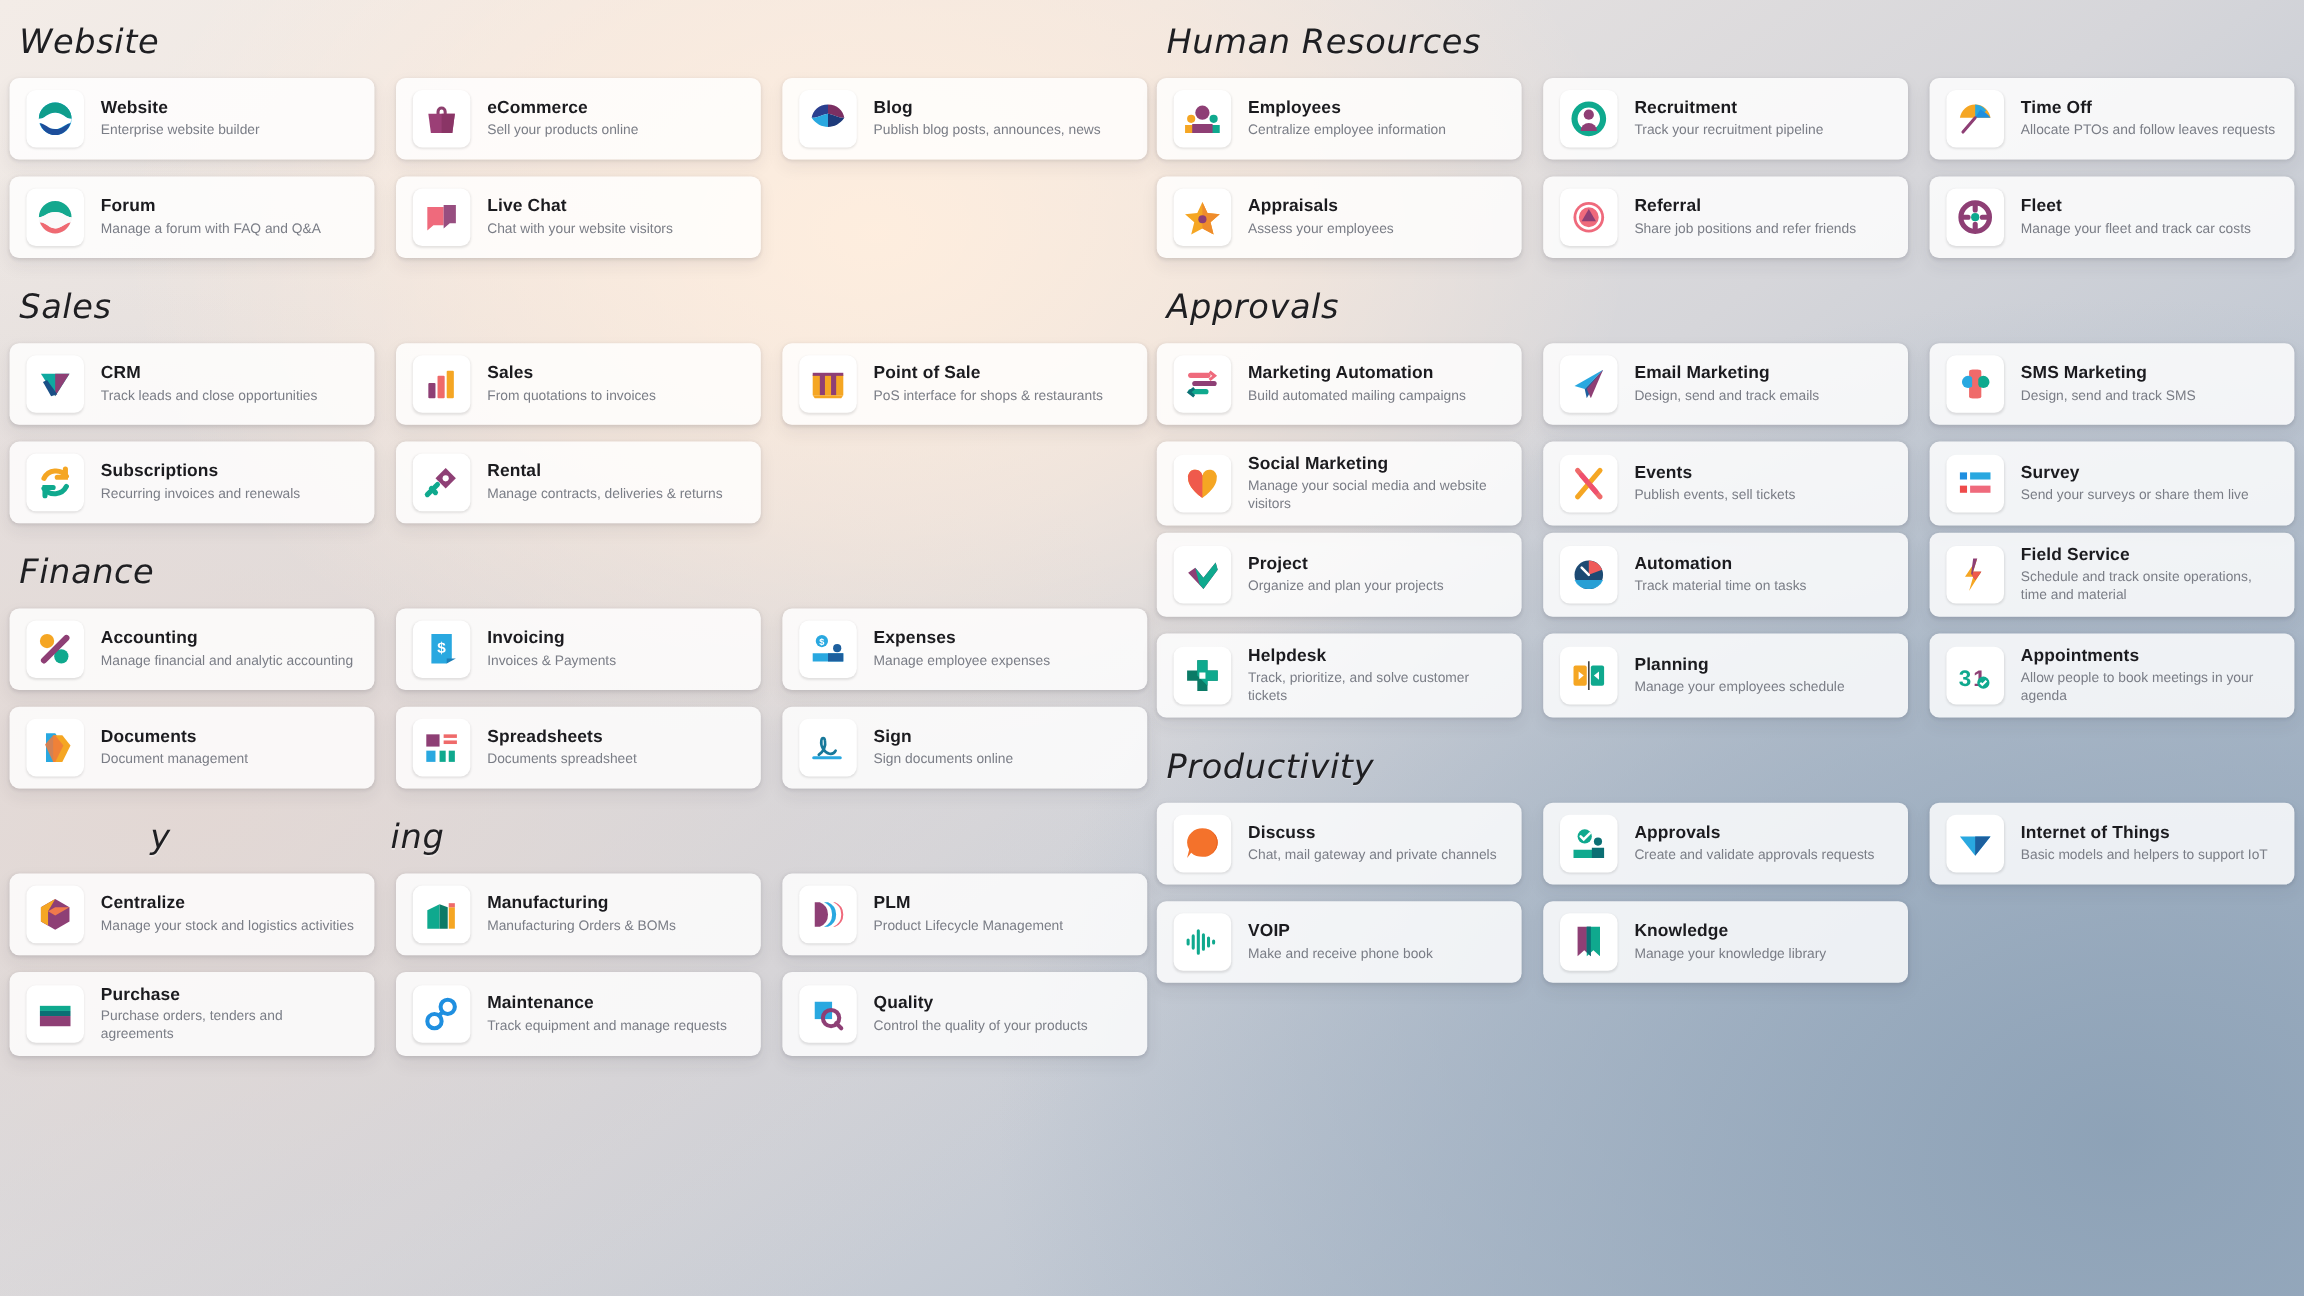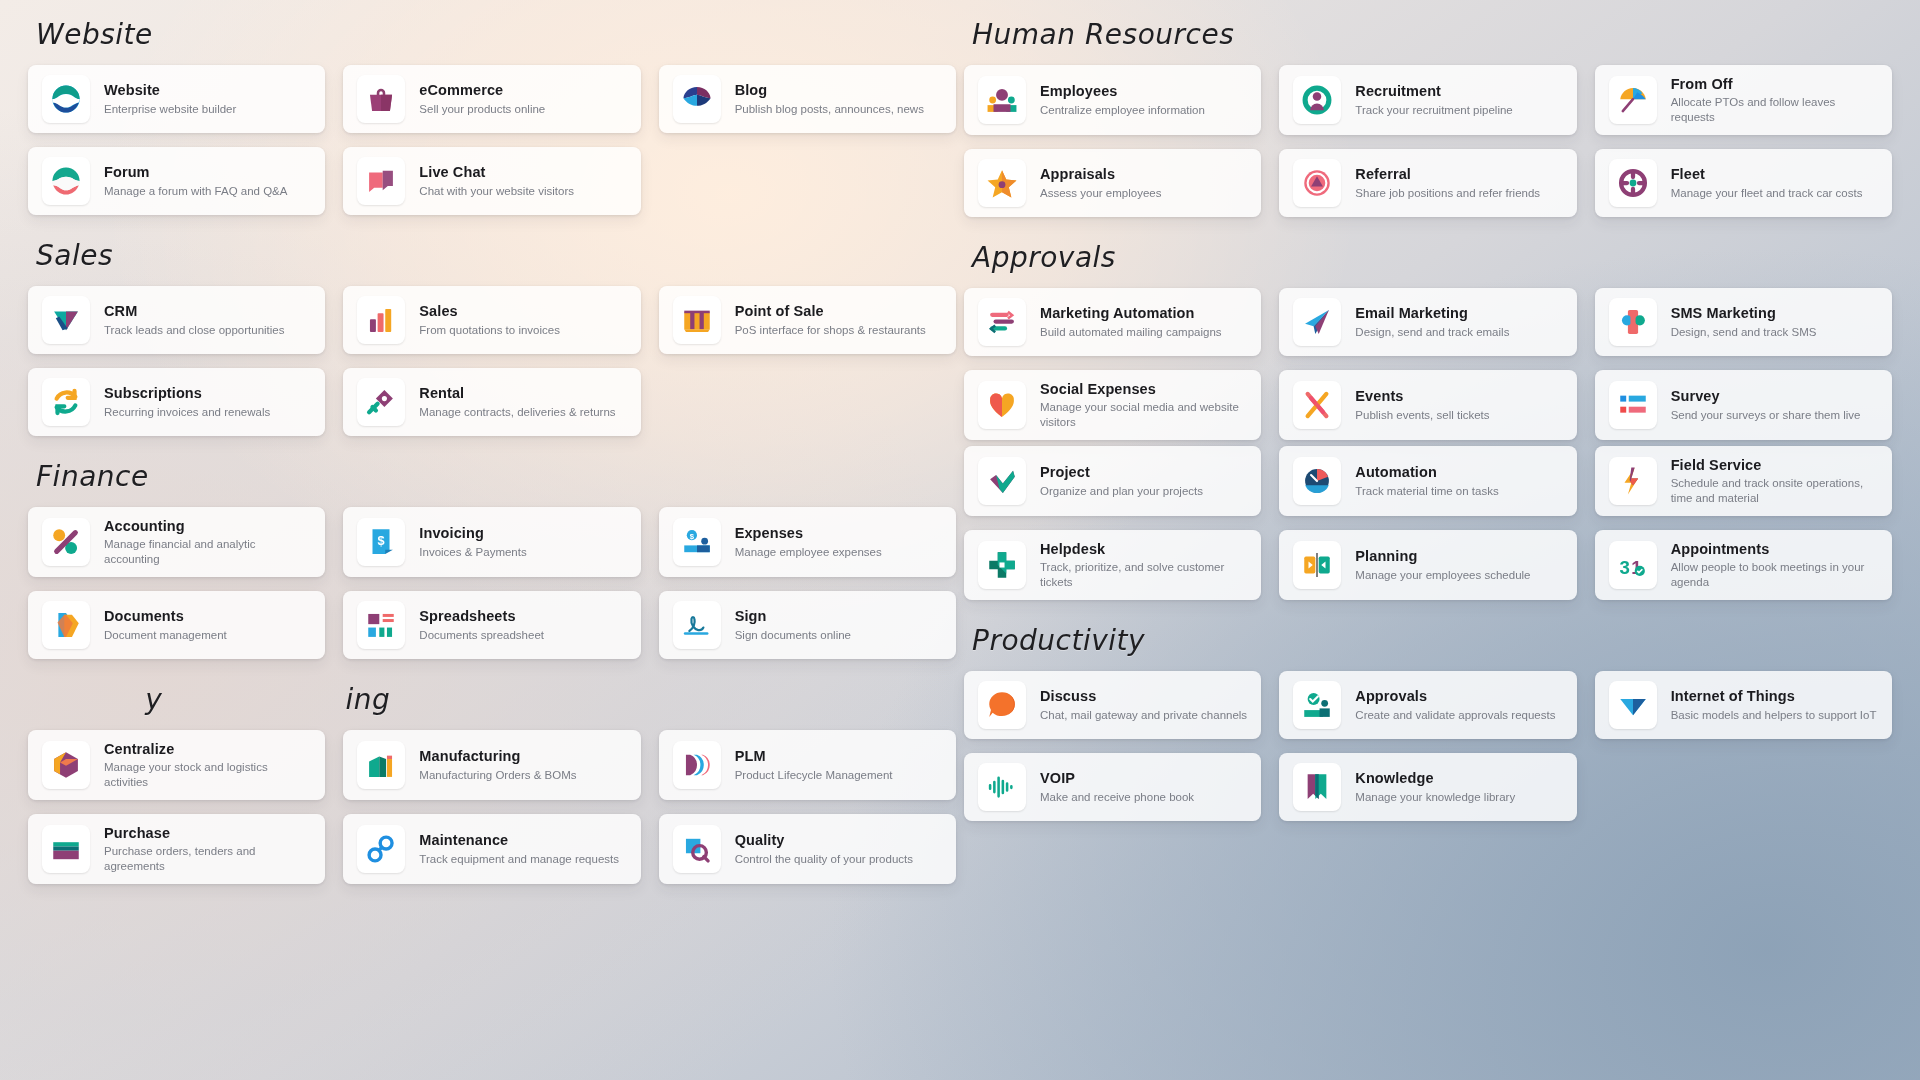--- a/index.html
+++ b/index.html
@@ -14,21 +14,21 @@
       radial-gradient(ellipse 900px 620px at 38% 18%, rgba(255,238,222,0.95) 0%, rgba(255,236,220,0.55) 38%, rgba(255,236,220,0) 70%),
       radial-gradient(ellipse 1100px 760px at 8% 62%, rgba(226,214,210,0.85) 0%, rgba(214,208,209,0.35) 45%, rgba(214,208,209,0) 75%),
       radial-gradient(ellipse 1200px 900px at 92% 88%, rgba(140,161,182,0.95) 0%, rgba(152,170,189,0.55) 45%, rgba(160,176,193,0) 78%),
       linear-gradient(145deg, #f3ece7 0%, #e9e4e2 28%, #d6d6da 52%, #b9c3d0 76%, #9fb0c4 100%);
   }
   .page {
     position: absolute; inset: 0;
     display: grid;
     grid-template-columns: 1fr 1fr;
     column-gap: 8px;
-    padding: 0 28px;
+    padding: 0 8px;
   }
   .col { display: flex; flex-direction: column; }
   .group { margin-bottom: 6px; }
   .group-title {
     font-family: "DejaVu Sans", sans-serif;
     font-style: italic;
     font-weight: 400;
     font-size: 28px;
     letter-spacing: 0.5px;
     color: #1f1f22;
@@ -431,21 +431,21 @@
           <div class="app-card">
             <div class="app-icon">
               <svg viewBox="0 0 40 40">
                 <path d="M20 6c8 0 14 6 15 13H5C6 12 12 6 20 6z" fill="#f5a623"></path>
                 <path d="M20 6c4 0 8 2 11 6l-11 7z" fill="#29a8e0"></path>
                 <path d="M25 11c4 2 8 5 10 8H20z" fill="#1f8fe0"></path>
                 <path d="M20 19L8 33" stroke="#8e3f75" stroke-width="3" stroke-linecap="round"></path>
               </svg>
             </div>
             <div class="app-text">
-              <div class="app-name">From Off</div>
+              <div class="app-name">Time Off</div>
               <div class="app-desc">Allocate PTOs and follow leaves requests</div>
             </div>
           </div>
           <div class="app-card">
             <div class="app-icon">
               <svg viewBox="0 0 40 40">
                 <path d="M20 5l5 11 12 1-9 8 3 12-11-6-11 6 3-12-9-8 12-1z" fill="#f5a623"></path>
                 <path d="M20 5l5 11 12 1-9 8 3 12-11-6z" fill="#ef8c2c"></path>
                 <circle cx="20" cy="22" r="4" fill="#8e3f75"></circle>
               </svg>
@@ -529,21 +529,21 @@
             </div>
           </div>
           <div class="app-card">
             <div class="app-icon">
               <svg viewBox="0 0 40 40">
                 <path d="M20 34S6 25 6 15a7 7 0 0 1 14-3 7 7 0 0 1 14 3c0 10-14 19-14 19z" fill="#f5a623"></path>
                 <path d="M20 34S6 25 6 15a7 7 0 0 1 14-3v22z" fill="#ef5a4c"></path>
               </svg>
             </div>
             <div class="app-text">
-              <div class="app-name">Social Expenses</div>
+              <div class="app-name">Social Marketing</div>
               <div class="app-desc">Manage your social media and website visitors</div>
             </div>
           </div>
           <div class="app-card">
             <div class="app-icon">
               <svg viewBox="0 0 40 40" stroke-linecap="round" stroke-width="5" fill="none">
                 <path d="M9 7l22 26" stroke="#ef6a6a"></path>
                 <path d="M31 7L9 33" stroke="#f5a623"></path>
                 <path d="M13 12l14 16" stroke="#ef4b6e" opacity="0.85"></path>
               </svg>

